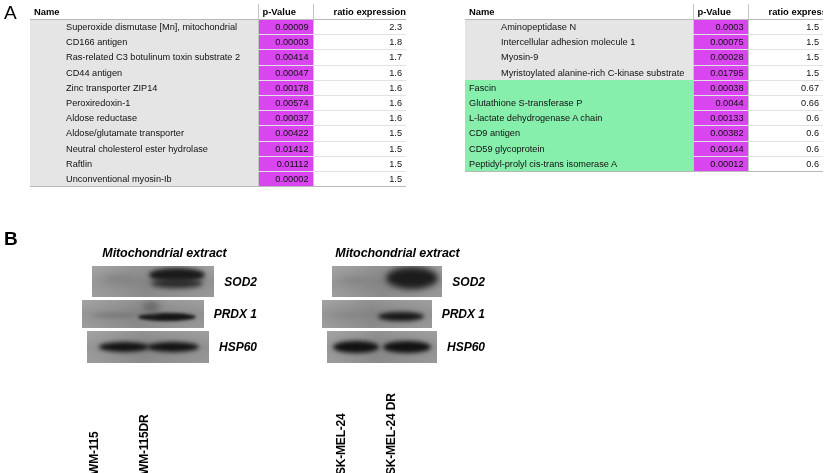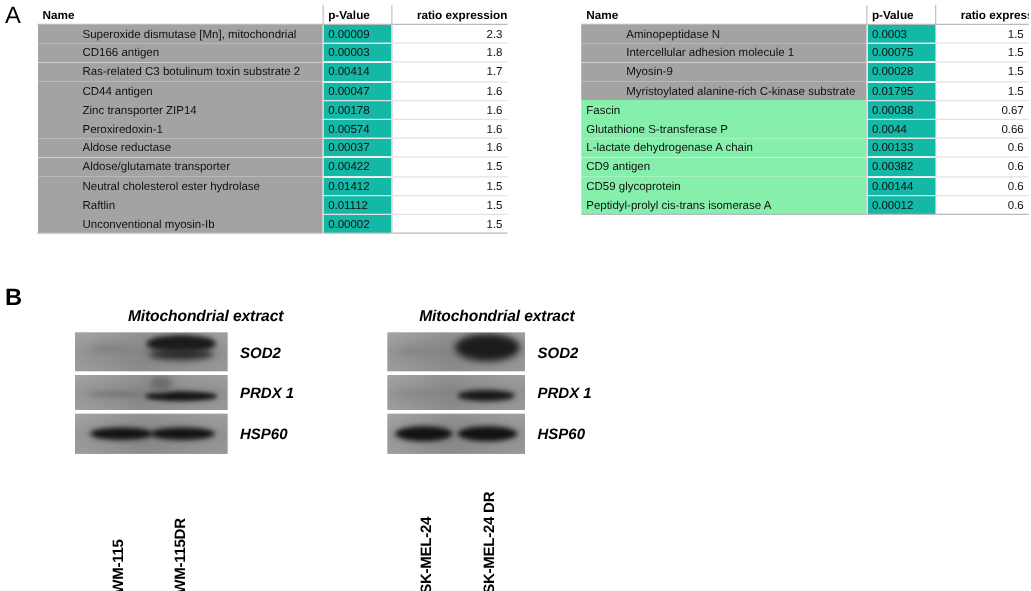--- a/index.html
+++ b/index.html
@@ -52,34 +52,34 @@
     font-weight: 600;
     text-align: left;
     color: #000;
     border-bottom: 1px solid #b9b9b9;
     height: 15px;
     line-height: 15px;
     font-size: 9.4px;
   }
 
   .col-name  { text-align: left; }
-  .col-pv    { text-align: left; background: #14b8a6; }
+  .col-pv    { text-align: right; background: #d946ef; }
   .col-ratio { text-align: right; background: #ffffff; }
 
   
   .xl-table tbody td.col-pv,
   .xl-table thead th.col-pv {
     border-left: 1px solid #c4c4c4;
   }
   .xl-table tbody td.col-ratio,
   .xl-table thead th.col-ratio {
     border-left: 1px solid #c4c4c4;
     padding-left: 20px;
   }
-  .xl-table tbody tr td.col-name.up   { background: #a3a3a3; padding-left: 36px; }
+  .xl-table tbody tr td.col-name.up   { background: #e5e5e5; padding-left: 36px; }
   .xl-table tbody tr td.col-name.down { background: #86efac; }
   .xl-table tbody tr td.col-pv,
   .xl-table tbody tr td.col-ratio {
     border-bottom: 1px solid #e2e2e2;
   }
   .xl-table tbody tr:last-child td.col-pv,
   .xl-table tbody tr:last-child td.col-ratio {
     border-bottom: 1px solid #b9b9b9;
   }
   .xl-table tbody tr:last-child td.col-name { border-bottom: 1px solid #b9b9b9; }
@@ -100,20 +100,21 @@
   #blot-group-left  .blot-title { width: 185px; padding-left: 12px; }
   #blot-group-right .blot-title { width: 175px; padding-left: 0px; }
 
   .blot-stack { position: relative; }
 
   .blot-row {
     position: relative;
     margin-bottom: 3px;
     display: flex;
     align-items: center;
+    justify-content: flex-end;
   }
   .blot-img {
     position: relative;
     overflow: hidden;
     background: #8d8d8d;
   }
   .blot-label {
     font-size: 12px;
     font-weight: 700;
     color: #000;

